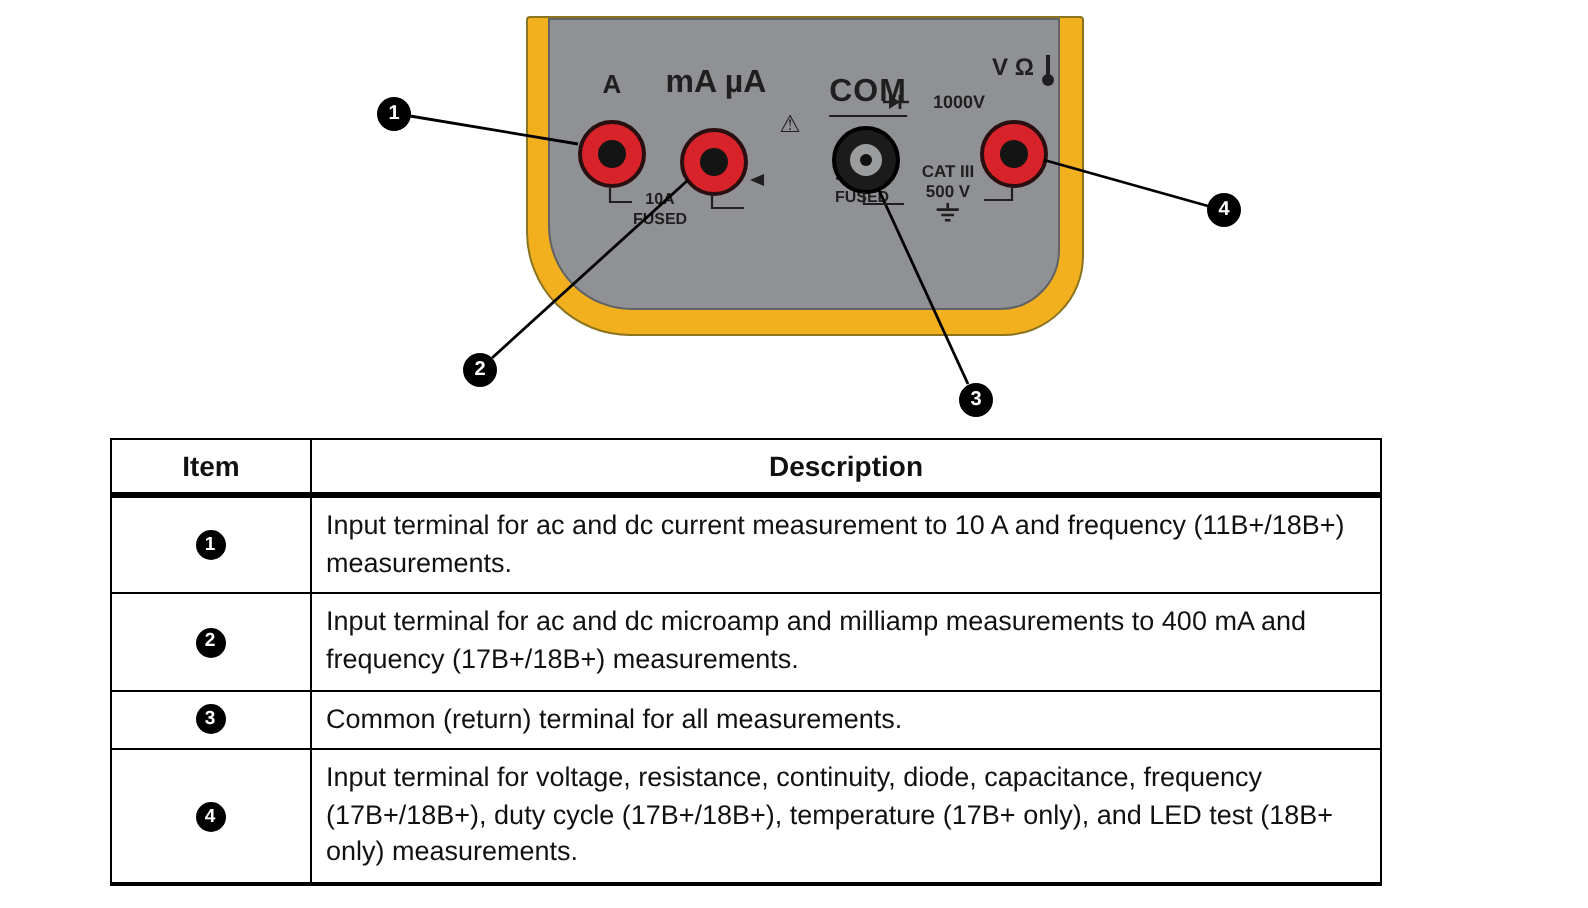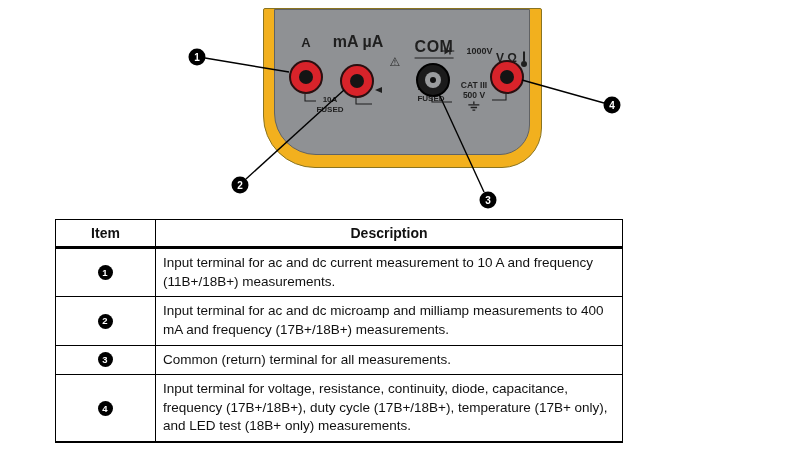--- a/index.html
+++ b/index.html
@@ -20,21 +20,21 @@
     border-radius:0 0 30px 42px;
   }
   .plabel {
     position:absolute; transform:translate(-50%,-50%);
     color:#1f1f1f; font-weight:bold; white-space:nowrap; text-align:center;
   }
   .lbl-a   { left:31px;  top:32px; font-size:13px; }
   .lbl-ma  { left:83px;  top:32px; font-size:16px; }
   .lbl-com { left:159px; top:38px; font-size:16px; letter-spacing:.5px;
              border-bottom:1.5px solid #1f1f1f; padding-bottom:2px; }
-  .lbl-v   { left:237px; top:25px; font-size:12px; display:flex; gap:3px; align-items:flex-start;margin-top:24px; }
+  .lbl-v   { left:237px; top:25px; font-size:12px; display:flex; gap:3px; align-items:flex-start; }
   .lbl-1000v { left:192px; top:41px; font-size:9px; display:flex; gap:12px; align-items:flex-start; }
   .warn    { left:120px; top:52px; font-size:12px; font-family:"DejaVu Sans", sans-serif; }
   .blk span { display:block; }
   .fuse400 { left:128px; top:84px; font-size:8px; line-height:1.25;margin-left:28px; }
   .fuse10  { left:55px;  top:95px; font-size:8px; line-height:1.25; }
   .cat     { left:199px; top:86px; font-size:8.5px; line-height:1.2; }
   .cat svg { display:block; margin:1px auto 0 auto; }
 
   .jack { position:absolute; width:34px; height:34px; border-radius:50%;
           transform:translate(-50%,-50%); box-sizing:border-box; }
@@ -57,21 +57,21 @@
     display:flex; align-items:center; justify-content:center;
     transform:translate(-50%,-50%); z-index:6;
   }
   .c1 { left:197px; top:57px; }
   .c2 { left:240px; top:185px; }
   .c3 { left:488px; top:200px; }
   .c4 { left:612px; top:105px; }
 
   
   table.desc {
-    position:absolute; left:55px; top:219px; width:568px;
+    position:absolute; left:55px; top:219px; width:636px;
     border-collapse:collapse; table-layout:fixed;
     color:#111;
   }
   table.desc th {
     border:1px solid #000; border-bottom:3px solid #000;
     font-size:14px; font-weight:bold; padding:5px 6px; text-align:center;
   }
   table.desc td {
     border:1px solid #000; font-size:13.5px; line-height:1.38;
     padding:5px 8px 5px 7px; vertical-align:middle;

